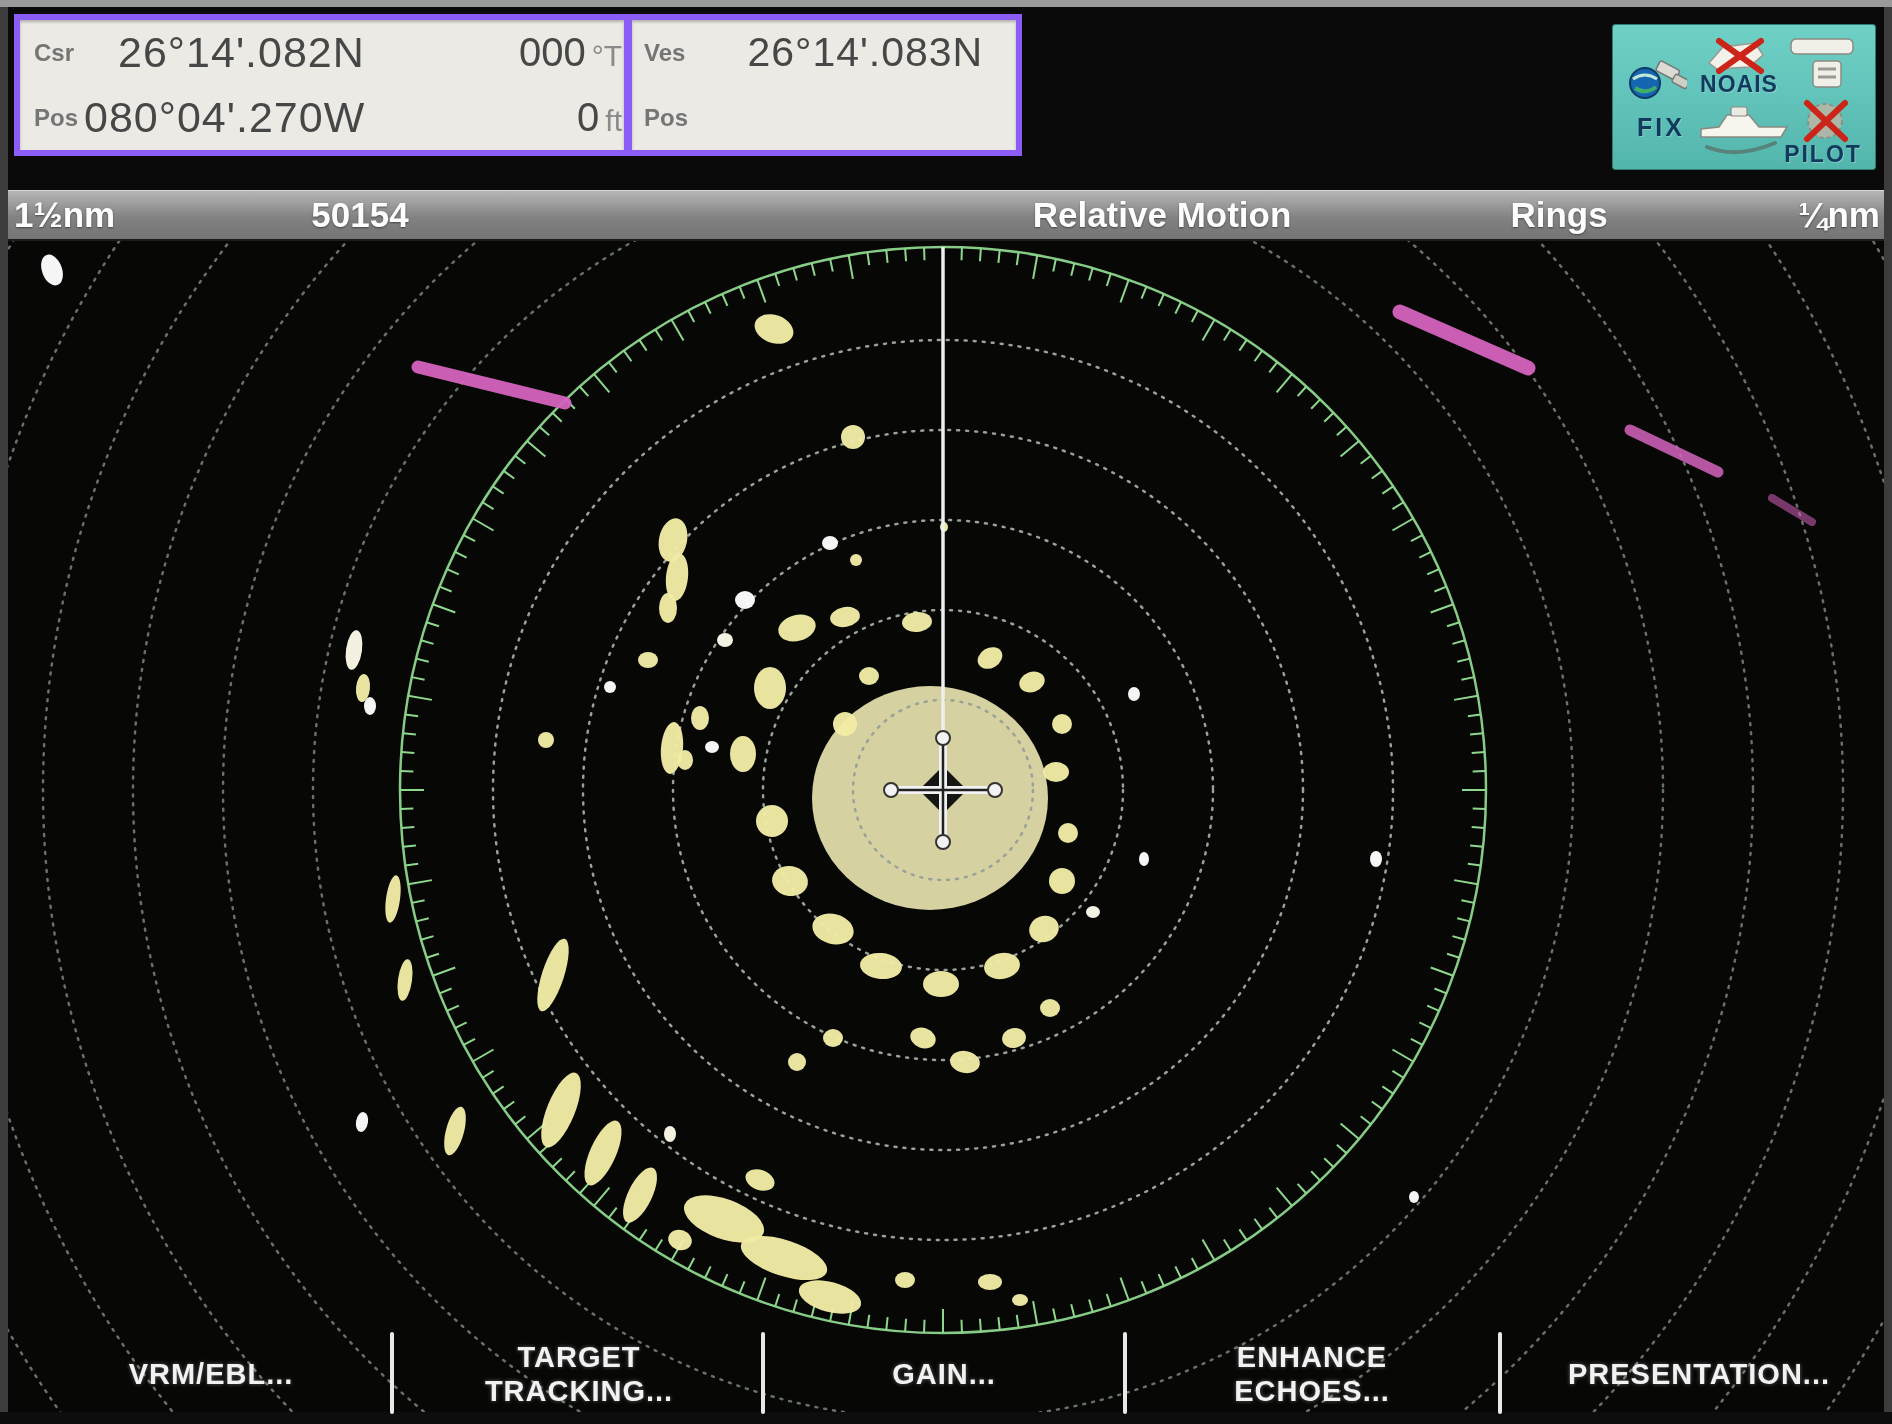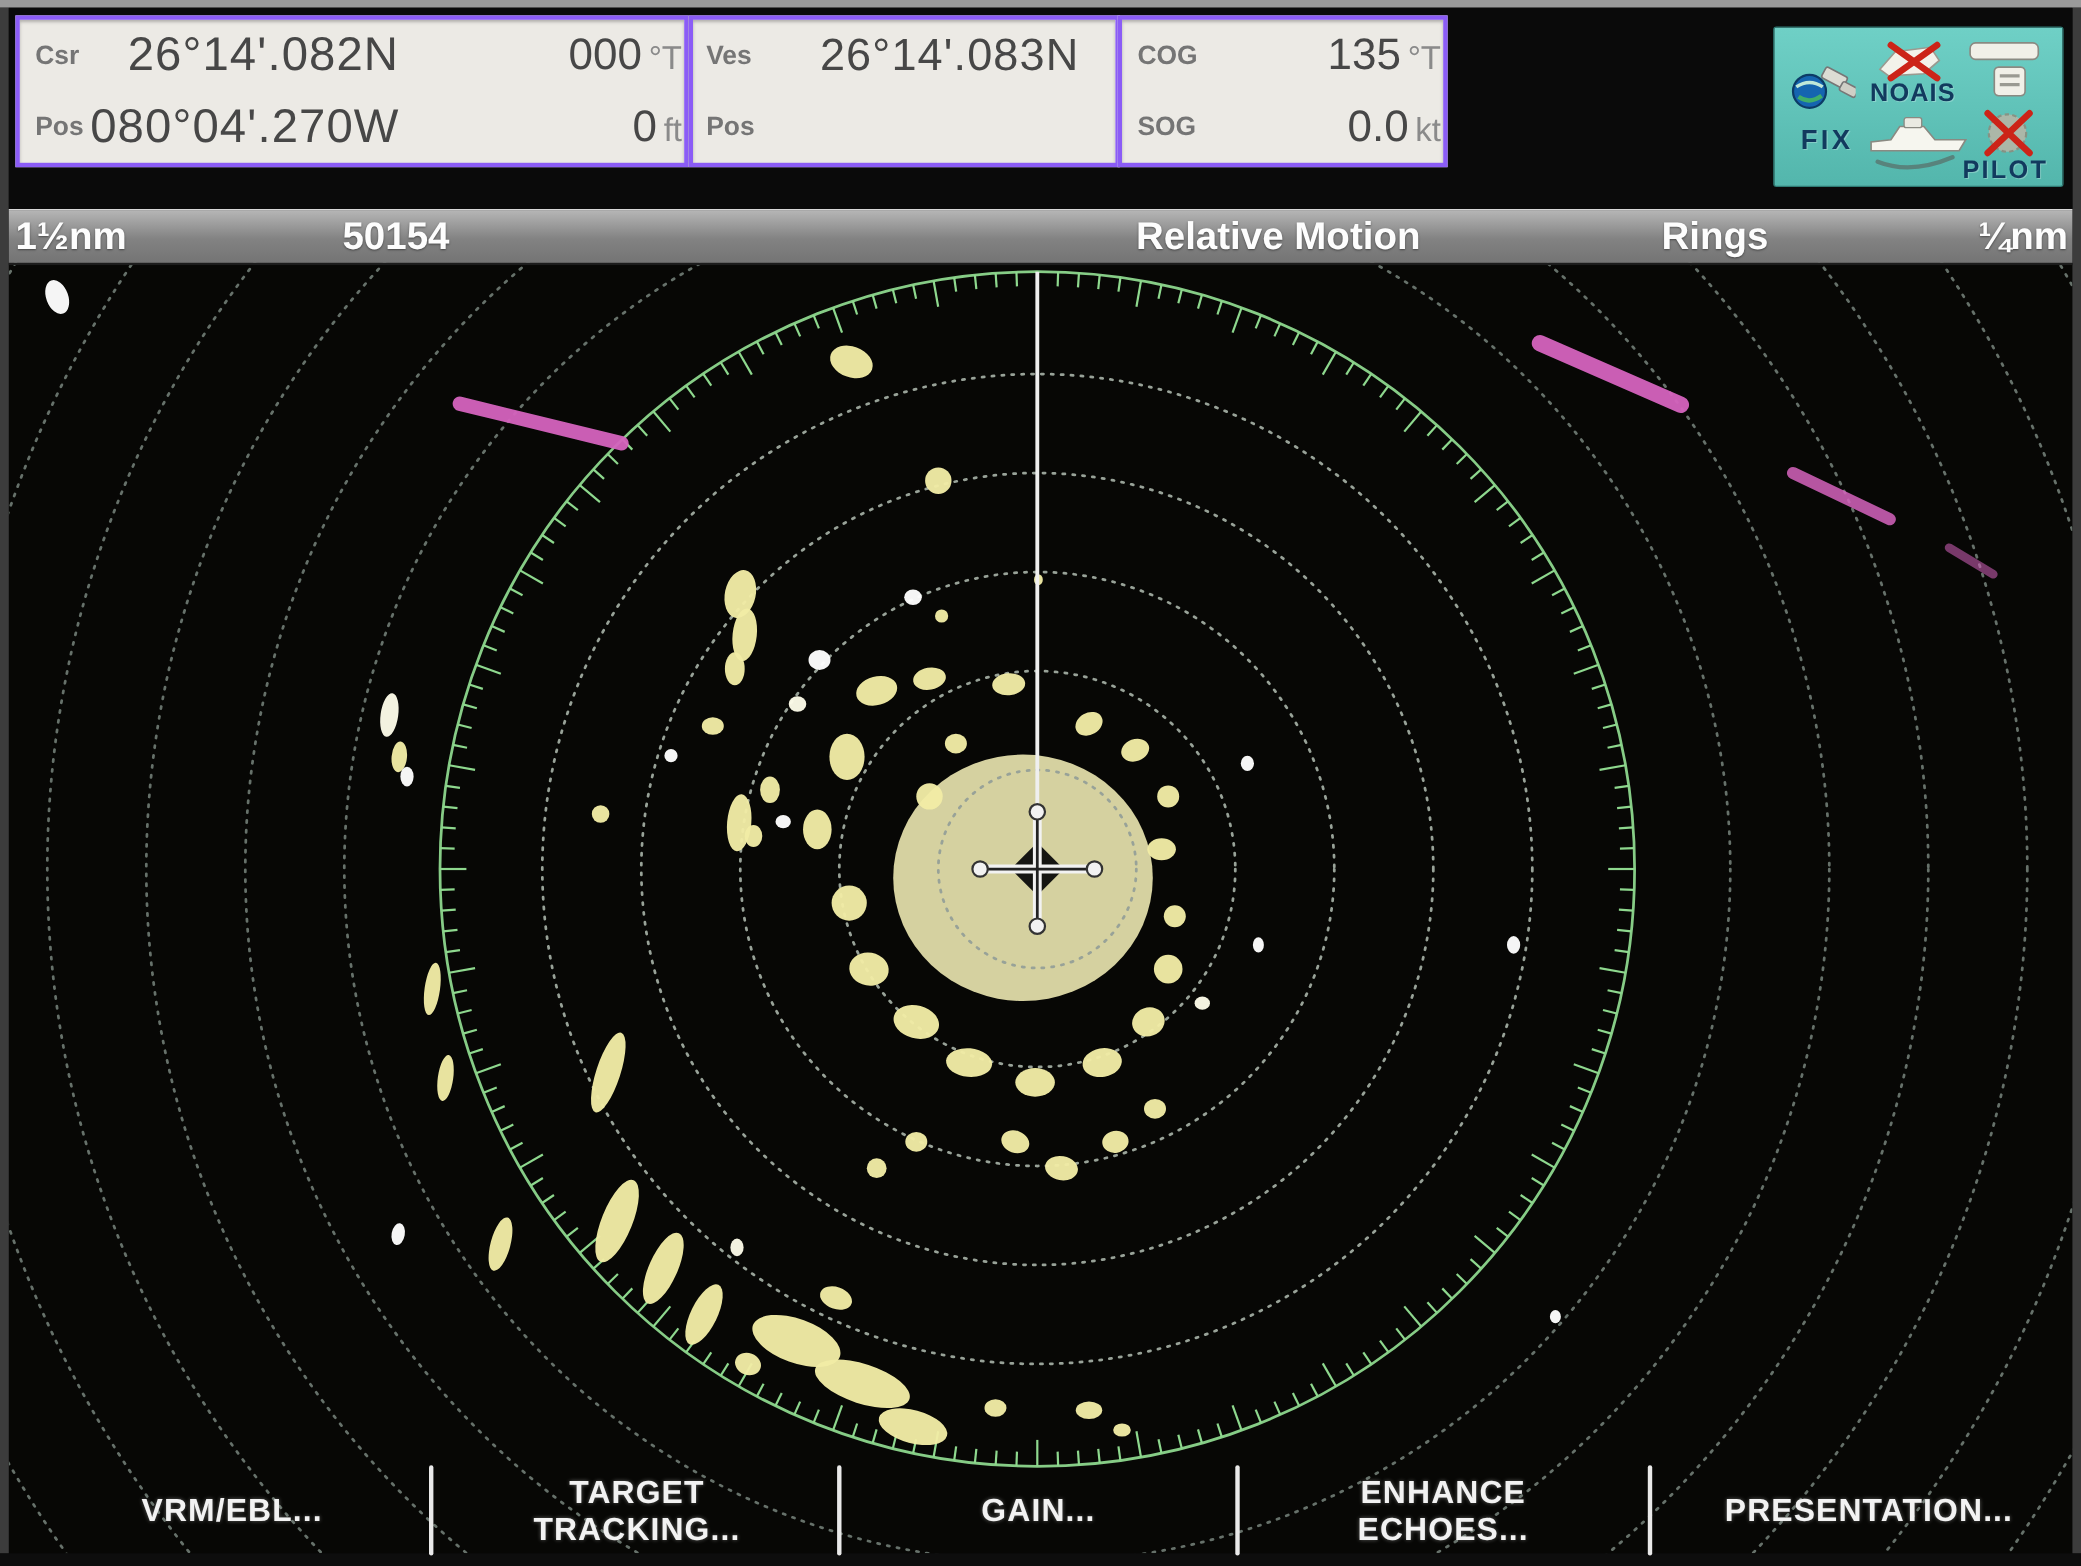--- a/index.html
+++ b/index.html
@@ -5,21 +5,21 @@
   html,body{margin:0;padding:0;background:#000;}
   #screen{position:relative;width:1892px;height:1424px;background:#060606;overflow:hidden;
           font-family:"Liberation Sans",sans-serif;}
   
   .strip-top{position:absolute;left:0;top:0;width:1892px;height:7px;background:#9a9a9a;}
   .strip-bottom{position:absolute;left:0;top:1412px;width:1892px;height:12px;background:#0d0d0d;border-bottom:5px solid #6f6f6f;}
   .bezel-left{position:absolute;left:0;top:7px;width:8px;height:1405px;background:#3c3c3c;}
   .bezel-right{position:absolute;right:0;top:7px;width:8px;height:1405px;background:#3c3c3c;}
   
   .header-bg{position:absolute;left:8px;top:7px;width:1876px;height:183px;background:#0a0a0a;}
-  .info-box{position:absolute;background:#eceae5;border:4px solid #8b5cf6;box-shadow:inset 0 2px 3px rgba(0,0,0,.25);
+  .info-box{position:absolute;background:#eceae5;border:6px solid #8b5cf6;box-shadow:inset 0 2px 3px rgba(0,0,0,.25);
             color:#454545;}
   .ib-row{position:absolute;left:0;width:100%;height:50%;display:flex;align-items:center;}
   .ib-label{font-size:24px;color:#757575;font-weight:bold;flex:0 0 auto;}
   .ib-value{font-size:43px;color:#474747;letter-spacing:1px;white-space:nowrap;}
   .ib-right{position:absolute;right:16px;font-size:40px;color:#474747;white-space:nowrap;}
   .ib-unit{font-size:30px;color:#8a8a8a;margin-left:6px;}
   
   .icon-panel{position:absolute;left:1612px;top:24px;width:262px;height:144px;
               background:linear-gradient(#6fd0c6,#53b6ac);border:1px solid #2e7b74;border-radius:3px;}
   .ip-label{position:absolute;font-weight:bold;color:#123a5e;text-shadow:1px 1px 0 rgba(255,255,255,.25);}
@@ -347,30 +347,20 @@
   <div class="info-box" style="left:626px;top:14px;width:384px;height:130px;">
     <div class="ib-row" style="top:0;padding-left:12px;gap:28px;">
       <span class="ib-label">Ves</span>
       <span class="ib-value" style="margin-left:34px;font-size:41px;">26°14'.083N</span>
     </div>
     <div class="ib-row" style="top:50%;padding-left:12px;">
       <span class="ib-label">Pos</span>
     </div>
   </div>
 
-  <div class="info-box" style="left:1016px;top:14px;width:292px;height:130px;">
-    <div class="ib-row" style="top:0;padding-left:14px;">
-      <span class="ib-label">COG</span>
-      <span class="ib-right"><span>135</span><span class="ib-unit">°T</span></span>
-    </div>
-    <div class="ib-row" style="top:50%;padding-left:14px;">
-      <span class="ib-label">SOG</span>
-      <span class="ib-right"><span>0.0</span><span class="ib-unit">kt</span></span>
-    </div>
-  </div>
 
   <div class="icon-panel">
     <svg class="ip-ico" style="left:10px;top:30px;" width="64" height="52">
       <circle cx="22" cy="28" r="15" fill="#1565b0" stroke="#0c3b66" stroke-width="2"></circle>
       <path d="M10,24 Q22,16 34,24" fill="none" stroke="#bfe8d8" stroke-width="3"></path>
       <path d="M12,33 Q22,40 33,32" fill="none" stroke="#3fae6a" stroke-width="4"></path>
       <rect x="34" y="10" width="22" height="11" rx="2" transform="rotate(28 45 15)" fill="#dcdcd4" stroke="#777" stroke-width="1.5"></rect>
       <rect x="50" y="22" width="16" height="9" rx="2" transform="rotate(28 58 26)" fill="#cfcfc6" stroke="#777" stroke-width="1.5"></rect>
     </svg>
     <span class="ip-label" style="left:12px;top:88px;width:72px;text-align:center;font-size:25px;letter-spacing:3px;">FIX</span>

